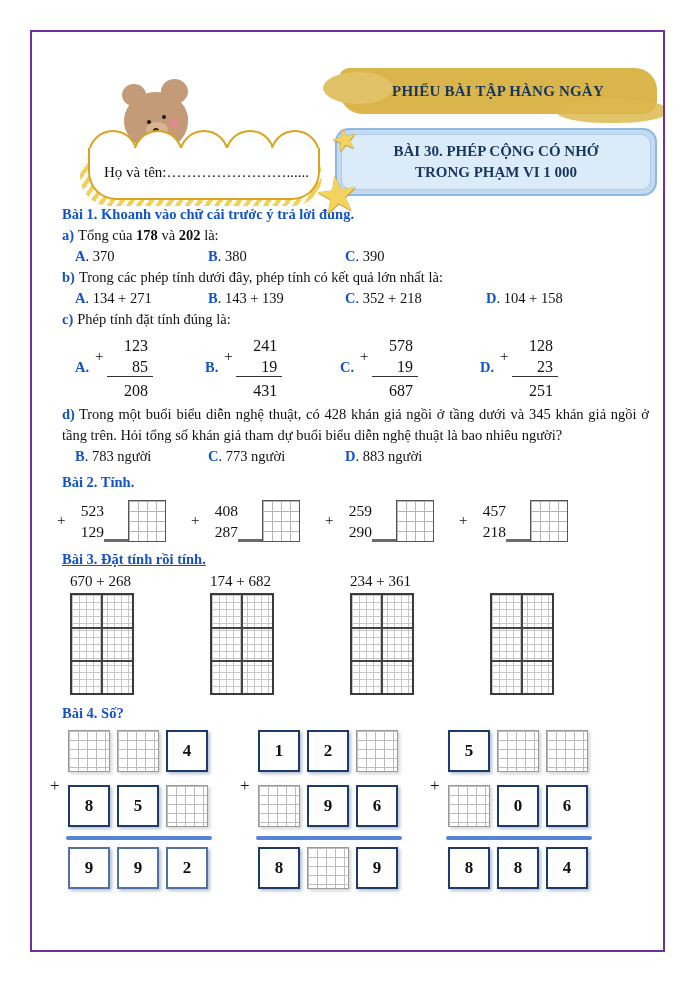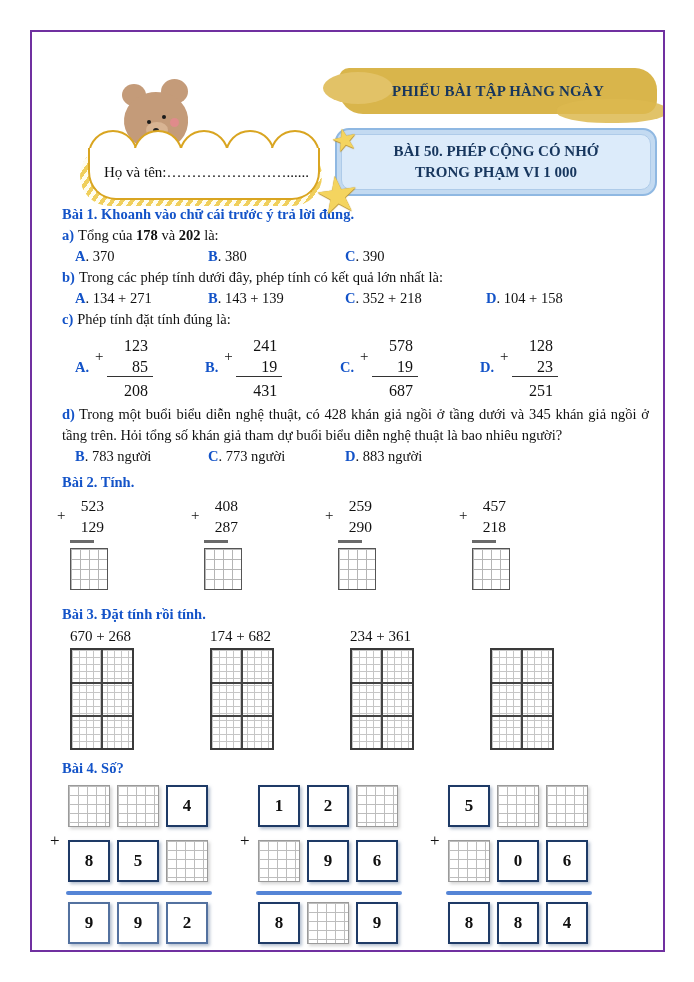--- a/index.html
+++ b/index.html
@@ -79,21 +79,21 @@
   .vletter { color:#1353c8; font-weight:bold; margin-right:4px; margin-bottom:26px; }
   .vadd { position:relative; padding-left:14px; }
   .vplus { position:absolute; left:2px; top:13px; font-size:15px; }
   .vnums { min-width:46px; text-align:right; font-size:16px; }
   .vtop,.vbot { height:21px; line-height:21px; padding-right:5px; }
   .vbot { border-bottom:1.6px solid #333; }
   .vres { height:25px; line-height:28px; padding-right:5px; }
 
   
   .b2row { display:grid; grid-template-columns:repeat(4,134px); padding-left:8px; margin-top:2px; }
-  .b2col { display:flex; flex-direction:column; align-items:flex-start; }
+  .b2col { display:flex; align-items:flex-end; }
   .b2nums { position:relative; text-align:right; min-width:34px; font-size:15.5px; }
   .b2top,.b2bot { height:21px; line-height:21px; }
   .b2plus { position:absolute; left:-13px; top:12px; font-size:15px; }
   .b2line { width:24px; height:3px; background:#6a6a6a; margin-top:3px; }
   .grid-small { width:38px; height:42px; margin-top:5px; border:1.5px solid #555; background:#fff;
     background-image:
       repeating-linear-gradient(to right,#b5b5b5 0 1px,transparent 1px 9px),
       repeating-linear-gradient(to bottom,#b5b5b5 0 1px,transparent 1px 10px); }
 
   
@@ -158,21 +158,21 @@
       </div>
 
       <div class="banner">
         <span>PHIẾU BÀI TẬP HÀNG NGÀY</span>
       </div>
 
       <div class="lesson">
         <span class="star sm">★</span>
         <span class="star lg">★</span>
         <div class="inner">
-          <div>BÀI 50. PHÉP CỘNG CÓ NHỚ</div>
+          <div>BÀI 30. PHÉP CỘNG CÓ NHỚ</div>
           <div>TRONG PHẠM VI 1 000</div>
         </div>
       </div>
     </div>
 
     <div class="content">
 
       <div class="ex-title">Bài 1. Khoanh vào chữ cái trước ý trả lời đúng.</div>
 
       <div class="qline">
@@ -286,21 +286,21 @@
           <div class="b2nums">
               <div class="b2top">457</div>
               <span class="b2plus">+</span>
               <div class="b2bot">218</div>
             </div>
           <div class="b2line"></div>
           <div class="grid-small"></div>
         </div>
       </div>
 
-      <div class="ex-title" style="margin-top:14px;">Bài 3. Đặt tính rồi tính.</div>
+      <div class="ex-title" style="margin-top:7px;text-decoration:underline;">Bài 3. Đặt tính rồi tính.</div>
       <div class="b3labels">
         <span>670 + 268</span>
         <span>174 + 682</span>
         <span>234 + 361</span>
       </div>
       <div class="b3grids">
         <div class="grid-big"></div>
         <div class="grid-big"></div>
         <div class="grid-big"></div>
         <div class="grid-big"></div>

